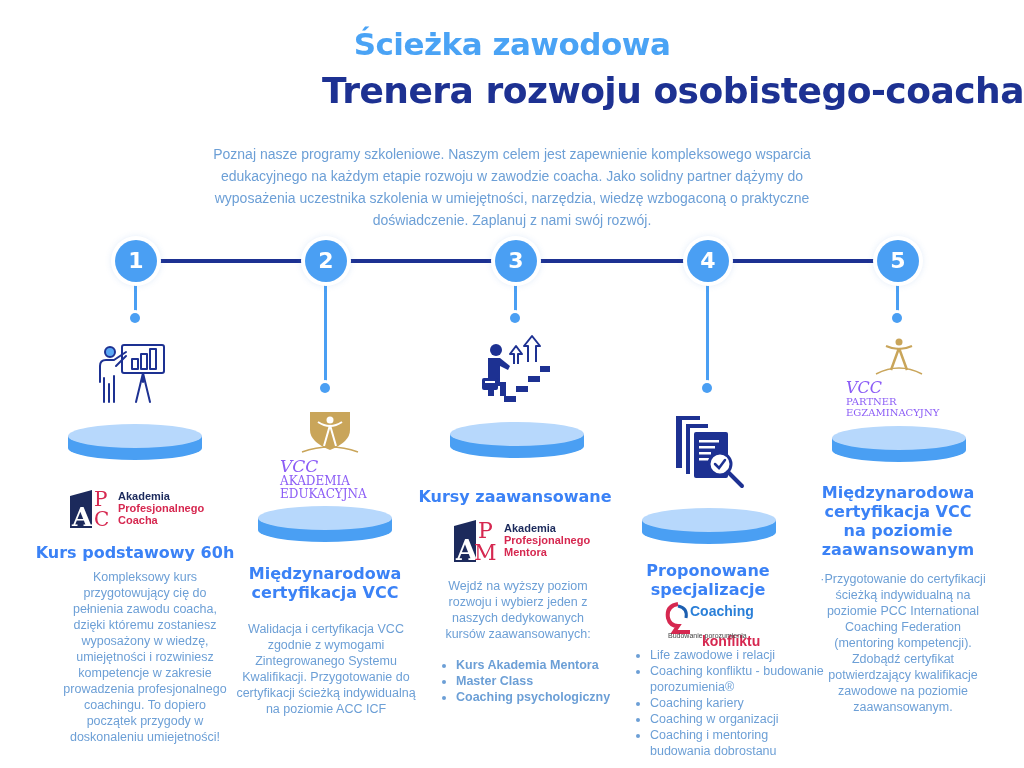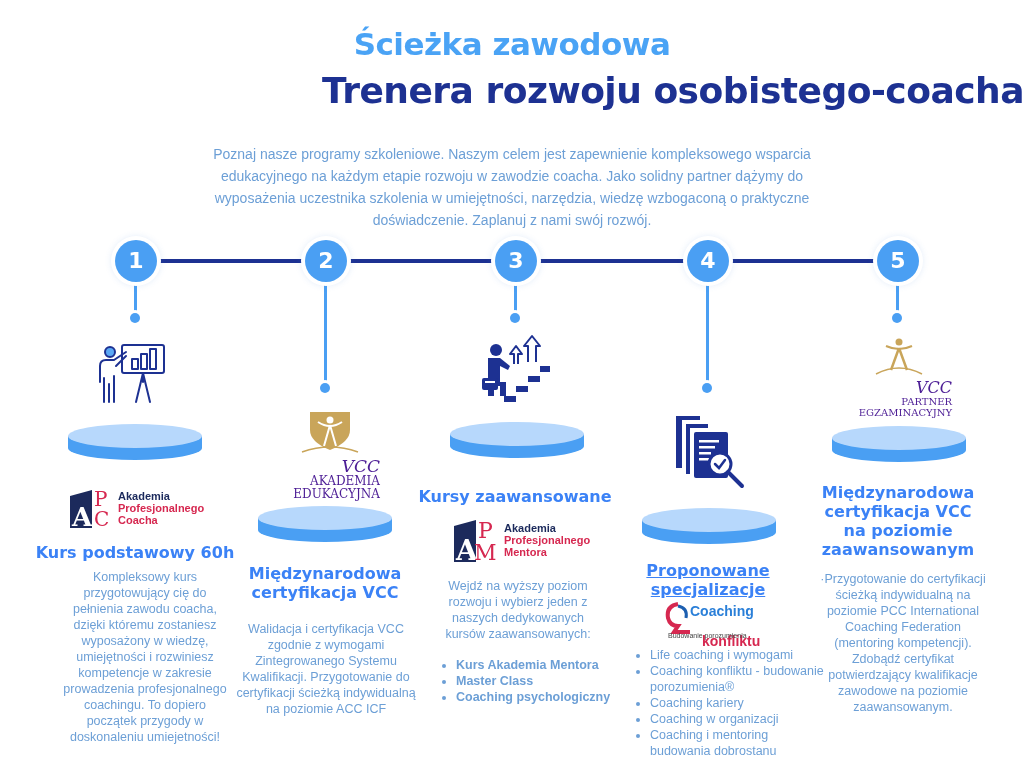--- a/index.html
+++ b/index.html
@@ -13,21 +13,21 @@
   .vline{width:3px;background:#4a9ff3;}
   .dot{width:10px;height:10px;border-radius:50%;background:#4a9ff3;box-shadow:0 0 0 3px #fff;}
   .sec-title{text-align:center;font-weight:bold;color:#3b82f6;font-size:16px;line-height:19px;font-family:"DejaVu Sans","Liberation Sans",sans-serif;}
   .sec-text{text-align:center;color:#6c9fd6;font-size:12.5px;line-height:16px;}
   .sec-list{color:#6c9fd6;font-size:12.5px;line-height:16px;margin:0;padding-left:18px;}
   .sec-list li{margin:0;}
   .logo-apc{display:flex;align-items:center;gap:4px;}
   .logo-txt{font-size:11px;line-height:12px;font-weight:bold;}
   .logo-txt .l1{color:#1c2a5c;}
   .logo-txt .l2{color:#d62850;}
-  .vcc-txt{text-align:right;font-family:"DejaVu Serif","Liberation Serif",serif;color:#4c1d95;}
+  .vcc-txt{text-align:left;font-family:"DejaVu Serif","Liberation Serif",serif;color:#8b5cf6;}
 </style>
 </head>
 <body>
 
 <div class="abs title1">Ścieżka zawodowa</div>
 <div class="abs title2">Trenera rozwoju osobistego-coacha</div>
 <div class="abs intro">Poznaj nasze programy szkoleniowe. Naszym celem jest zapewnienie kompleksowego wsparcia edukacyjnego na każdym etapie rozwoju w zawodzie coacha. Jako solidny partner dążymy do wyposażenia uczestnika szkolenia w umiejętności, narzędzia, wiedzę wzbogaconą o praktyczne doświadczenie. Zaplanuj z nami swój rozwój.</div>
 
 <div class="abs hline"></div>
 
@@ -161,32 +161,32 @@
     <rect x="25" y="44" width="10" height="2.5"></rect>
   </g>
   <circle cx="46" cy="50" r="11" fill="#ffffff" stroke="#1d3192" stroke-width="3"></circle>
   <path d="M41 50 L45 54 L51 46" stroke="#1d3192" stroke-width="2.5" fill="none" stroke-linecap="round"></path>
   <path d="M54 58 L68 72" stroke="#1d3192" stroke-width="4" stroke-linecap="round"></path>
 </svg>
 <svg class="abs" style="left:640px;top:506px;" width="138" height="42" viewBox="0 0 138 42">
   <path d="M2 14 V26 A67 12 0 0 0 136 26 V14 Z" fill="#4a9ff3"></path>
   <ellipse cx="69" cy="14" rx="67" ry="12" fill="#b7d8fc"></ellipse>
 </svg>
-<div class="abs sec-title" style="left:608px;width:200px;top:561px;text-decoration:underline;">Proponowane specjalizacje</div>
+<div class="abs sec-title" style="left:608px;width:200px;top:561px;">Proponowane specjalizacje</div>
 <div class="abs" style="left:664px;top:602px;width:100px;height:40px;">
   <svg class="abs" style="left:0;top:0;" width="30" height="32" viewBox="0 0 30 32">
     <path d="M14 2 Q2 4 4 16 Q6 24 14 24 L10 30 H26" fill="none" stroke="#d62850" stroke-width="4"></path>
     <path d="M14 4 Q24 6 22 16" fill="none" stroke="#1d5fb0" stroke-width="3"></path>
   </svg>
   <div class="abs" style="left:26px;top:2px;font-size:14px;font-weight:bold;color:#2a7fd8;line-height:14px;">Coaching</div>
   <div class="abs" style="left:38px;top:15px;font-size:14px;font-weight:bold;color:#d62850;line-height:14px;margin-top:17px;">konfliktu</div>
   <div class="abs" style="left:4px;top:30px;font-size:7px;color:#444;line-height:8px;white-space:nowrap;">Budowanie porozumienia</div>
 </div>
 <ul class="abs sec-list" style="left:632px;width:180px;top:647px;">
-  <li>Life coaching i wymogami</li>
+  <li>Life zawodowe i relacji</li>
   <li>Coaching konfliktu - budowanie porozumienia®</li>
   <li>Coaching kariery</li>
   <li>Coaching w organizacji</li>
   <li>Coaching i mentoring budowania dobrostanu</li>
 </ul>
 
 <div class="abs" style="left:846px;top:336px;width:106px;">
   <svg width="106" height="40" viewBox="0 0 106 40">
     <circle cx="53" cy="6" r="3.5" fill="#c9a55a"></circle>
     <path d="M40 10 Q53 16 66 10" stroke="#c9a55a" stroke-width="2" fill="none"></path>

